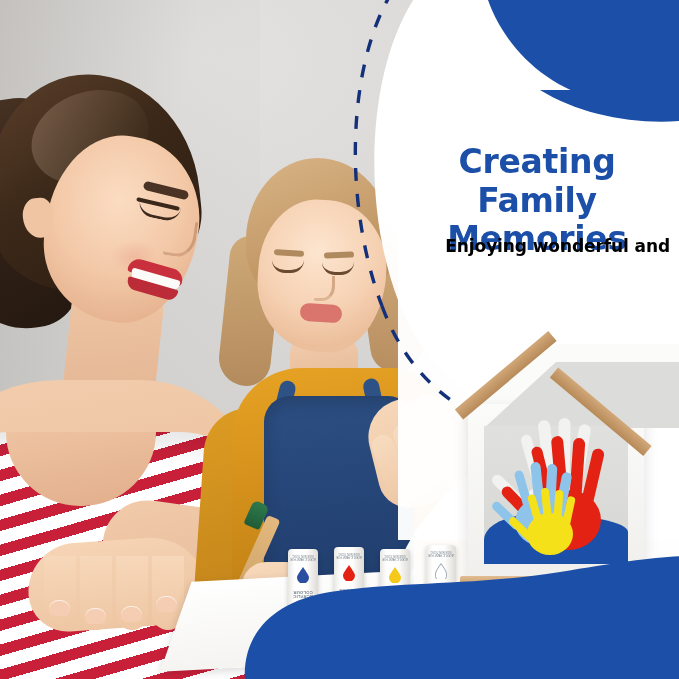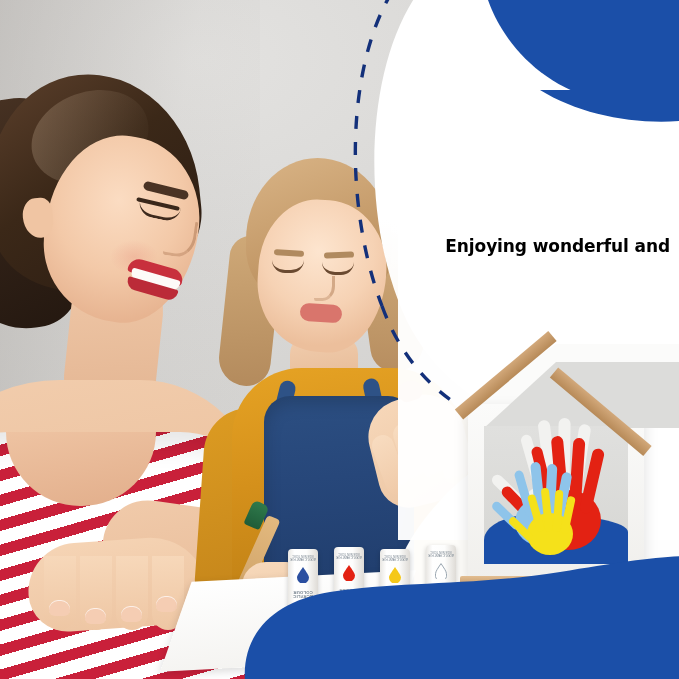--- a/index.html
+++ b/index.html
@@ -430,20 +430,24 @@
         <stop offset="100%" stop-color="#ffffff" stop-opacity="0.90"></stop>
       </linearGradient>
     </defs>
     <path d="M 420 -10 C 368 60, 360 200, 398 300 C 432 392, 520 440, 620 430 L 700 430 L 700 -10 Z" fill="url(#panelFade)"></path>
     <path d="M 690 690 L 690 380 C 560 400, 440 470, 400 560 C 380 610, 392 660, 420 690 Z" fill="#ffffff" opacity="0.98"></path>
     <rect x="398" y="120" width="302" height="420" fill="#ffffff" opacity="0.97"></rect>
     <path d="M 392 -8 C 346 68, 344 206, 382 306" fill="none" stroke="#13307A" stroke-width="3.4" stroke-dasharray="13 13" stroke-linecap="butt"></path>
     <path d="M 382 306 C 406 372, 452 410, 500 424" fill="none" stroke="#13307A" stroke-width="3.4" stroke-dasharray="13 13" stroke-linecap="butt"></path>
   </svg>
 
+  <div class="title">
+    <div>Creating Family</div>
+    <div>Memories</div>
+  </div>
   <div class="subtitle">
     <div>Enjoying wonderful and</div>
   </div>
 
   <div class="frame">
     <div class="frame-gable"></div>
     <div class="frame-body"></div>
     <div class="frame-glass-gable"></div>
     <div class="frame-glass">
       <div class="glass-water"></div>

